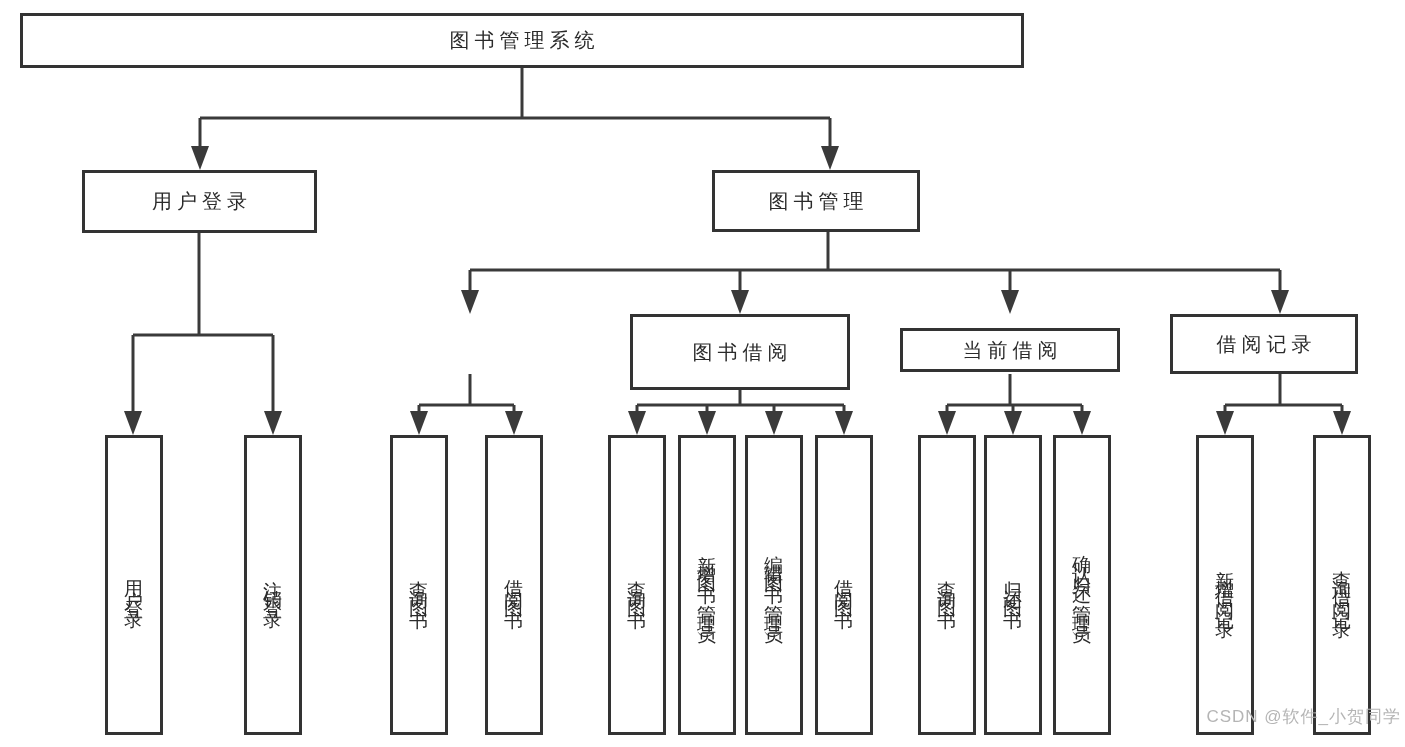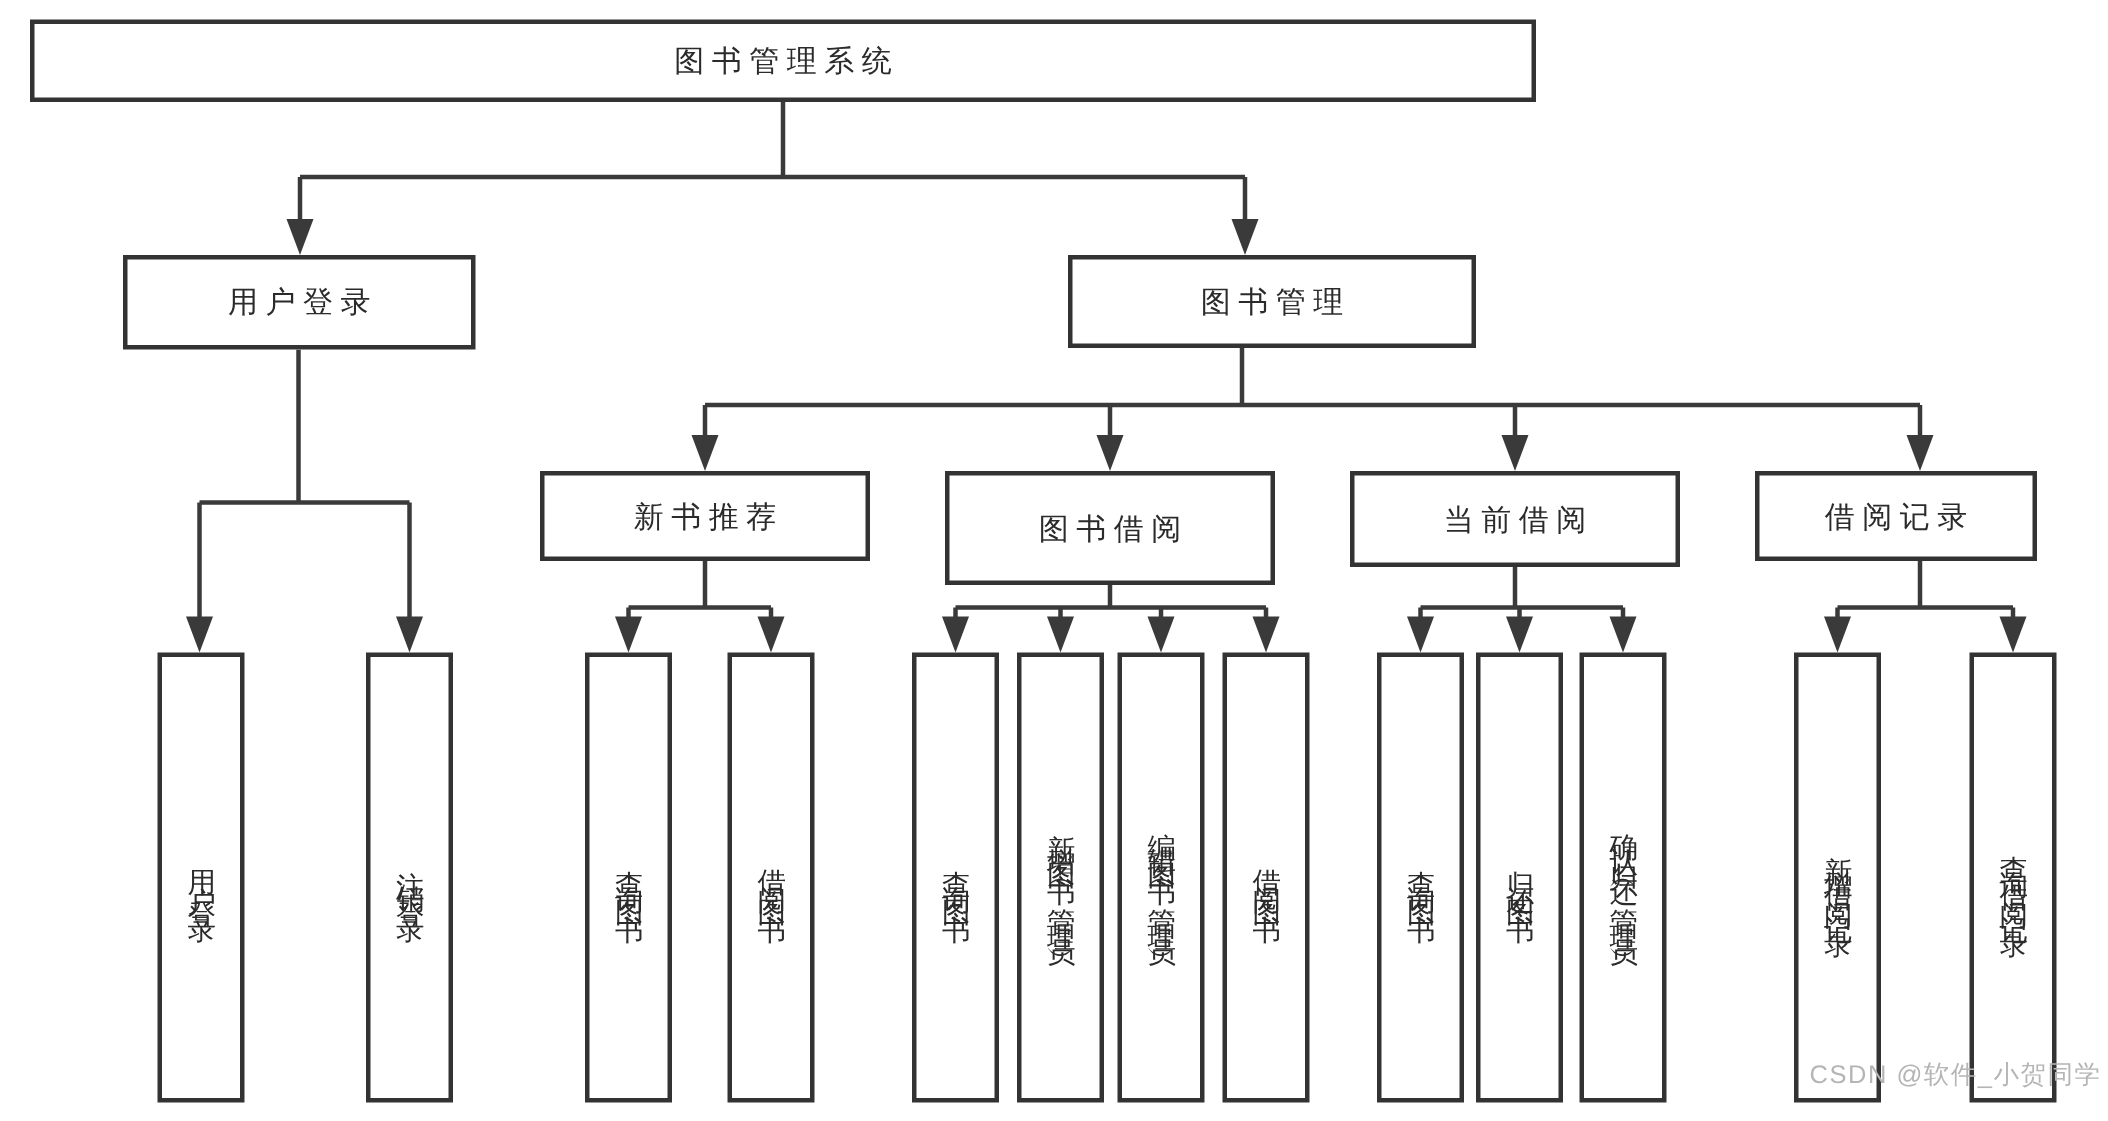--- a/index.html
+++ b/index.html
@@ -122,31 +122,28 @@
     </g>
   </svg>
 
   <div class="node hnode" style="left:20px; top:13px; width:1004px; height:55px;">
     <span>图书管理系统</span>
   </div>
 
   <div class="node hnode" style="left:82px; top:170px; width:235px; height:63px;">
     <span>用户登录</span>
   </div>
-  <div class="node hnode" style="left:712px; top:170px; width:272px; height:62px;">
+  <div class="node hnode" style="left:712px; top:170px; width:208px; height:62px;">
     <span>图书管理</span>
   </div>
 
-  <div class="node hnode" style="left:360px; top:314px; width:220px; height:60px;">
-    <span>新书推荐</span>
-  </div>
   <div class="node hnode" style="left:630px; top:314px; width:220px; height:76px;">
     <span>图书借阅</span>
   </div>
-  <div class="node hnode" style="left:900px; top:314px; width:220px; height:64px;">
+  <div class="node hnode" style="left:900px; top:328px; width:220px; height:44px;">
     <span>当前借阅</span>
   </div>
   <div class="node hnode" style="left:1170px; top:314px; width:188px; height:60px;text-align:center;">
     <span>借阅记录</span>
   </div>
 
   <div class="node vnode" style="left:105px; top:435px; width:58px; height:300px;">
     <span>用户登录</span>
   </div>
   <div class="node vnode" style="left:244px; top:435px; width:58px; height:300px;">

